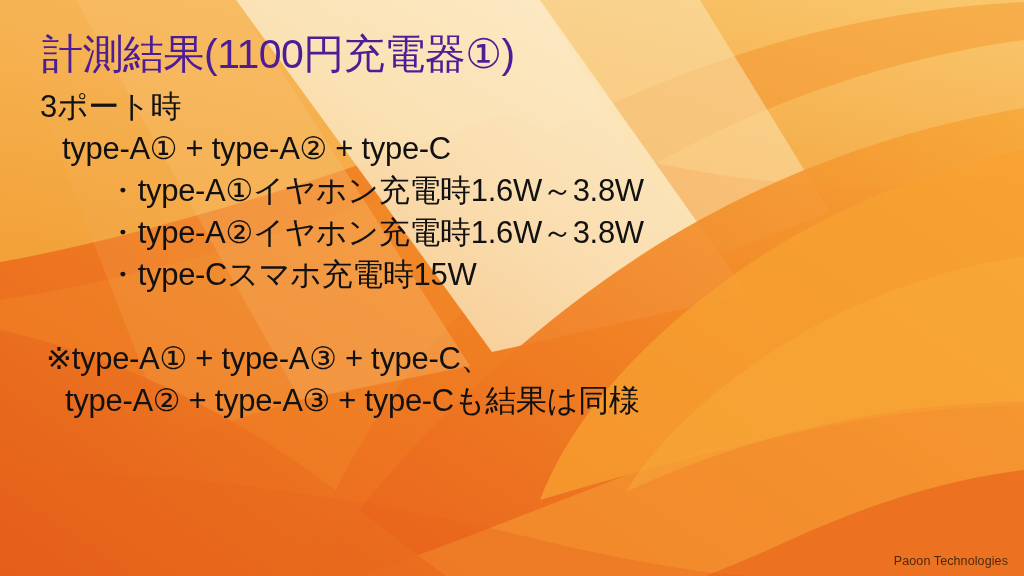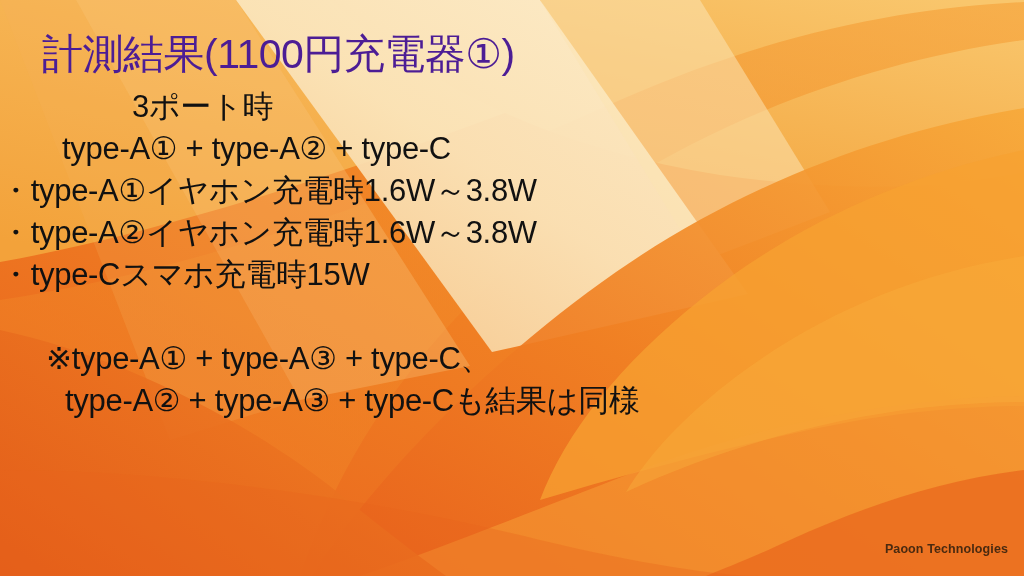--- a/index.html
+++ b/index.html
@@ -47,34 +47,34 @@
     width: 1024px;
   }
   .body-line {
     font-size: 31px;
     line-height: 42px;
     font-weight: 400;
     color: #111111;
     white-space: nowrap;
     letter-spacing: -0.3px;
   }
-  .ind-1 { padding-left: 92px; margin-left: 40px; }
+  .ind-1 { padding-left: 40px; }
   .ind-2 { padding-left: 62px; }
-  .ind-3 { }
+  .ind-3 { padding-left: 107px; }
   .ind-4 { padding-left: 46px; }
   .ind-5 { padding-left: 65px; }
   .spacer-line {
     height: 42px;
   }
   .footer-note {
     position: absolute;
     right: 16px;
-    bottom: 20px;
+    bottom: 8px;
     font-size: 12.5px;
-    font-weight: 700;
+    font-weight: 400;
     color: #4a2a10;
     letter-spacing: 0.1px;
     white-space: nowrap;
     font-family: "Liberation Sans", "DejaVu Sans", sans-serif;
   }
 </style>
 </head>
 <body>
 
 <div id="slide">

